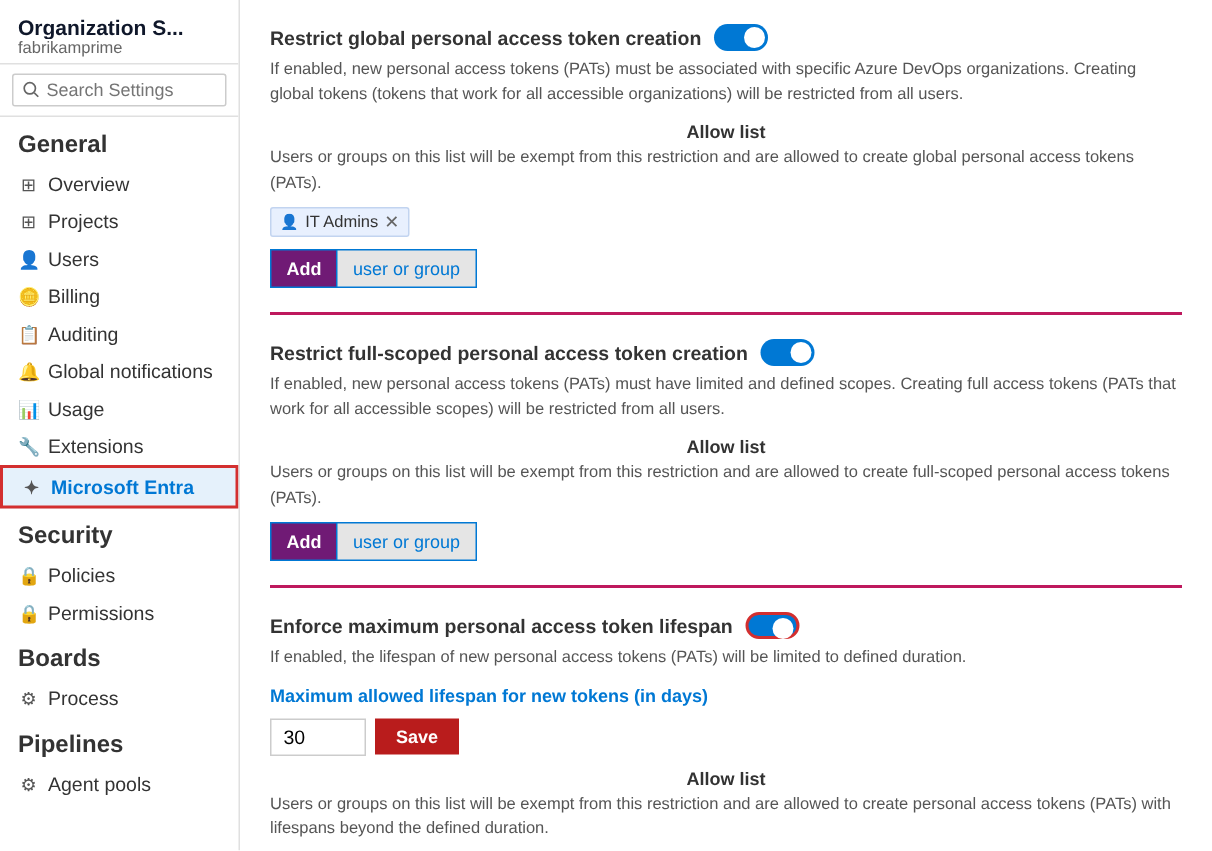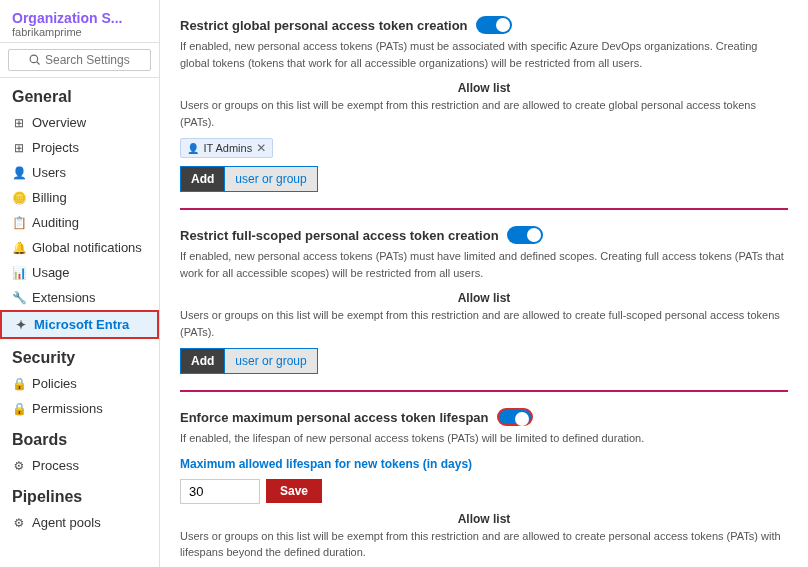--- a/index.html
+++ b/index.html
@@ -15,39 +15,39 @@
       display: flex;
       flex-direction: column;
     }
     .sidebar-org {
       padding: 10px 12px 4px;
       border-bottom: 1px solid #e0e0e0;
     }
     .sidebar-org-title {
       font-size: 14px;
       font-weight: 600;
-      color: #8b5cf6;
+      color: #0f172a;
       white-space: nowrap;
       overflow: hidden;
       text-overflow: ellipsis;
     }
     .sidebar-org-sub {
       font-size: 11px;
       color: #666;
     }
     .sidebar-search {
       padding: 6px 8px;
       border-bottom: 1px solid #e0e0e0;
     }
     .sidebar-search-box {
       display: flex;
       align-items: center;
       border: 1px solid #ccc;
       border-radius: 2px;
-      padding: 3px 20px;
+      padding: 3px 6px;
       gap: 4px;
       background: #fff;
       cursor: text;
     }
     .sidebar-search-box input {
       border: none;
       outline: none;
       font-size: 12px;
       color: #555;
       width: 100%;
@@ -167,21 +167,21 @@
     .tag-close { cursor: pointer; color: #666; font-size: 12px; }
 
     .add-btn {
       display: inline-flex;
       align-items: center;
       gap: 0;
       border: none;
       cursor: pointer;
     }
     .add-btn-add {
-      background: #404040;
+      background: #701a75;
       color: #fff;
       padding: 5px 10px;
       font-size: 12px;
       font-weight: 600;
       border: 1px solid #0078d4;
       border-right: none;
     }
     .add-btn-label {
       background: #e5e5e5;
       color: #0078d4;
@@ -190,21 +190,21 @@
       border: 1px solid #0078d4;
     }
 
     .lifespan-input-row {
       display: flex;
       align-items: center;
       gap: 6px;
       margin: 8px 0;
     }
     .lifespan-input {
-      width: 80px;
+      width: 64px;
       padding: 4px 8px;
       border: 1px solid #ccc;
       font-size: 13px;
       outline: none;
     }
     .save-btn {
       background: #b91c1c;
       color: #fff;
       border: none;
       padding: 5px 14px;

